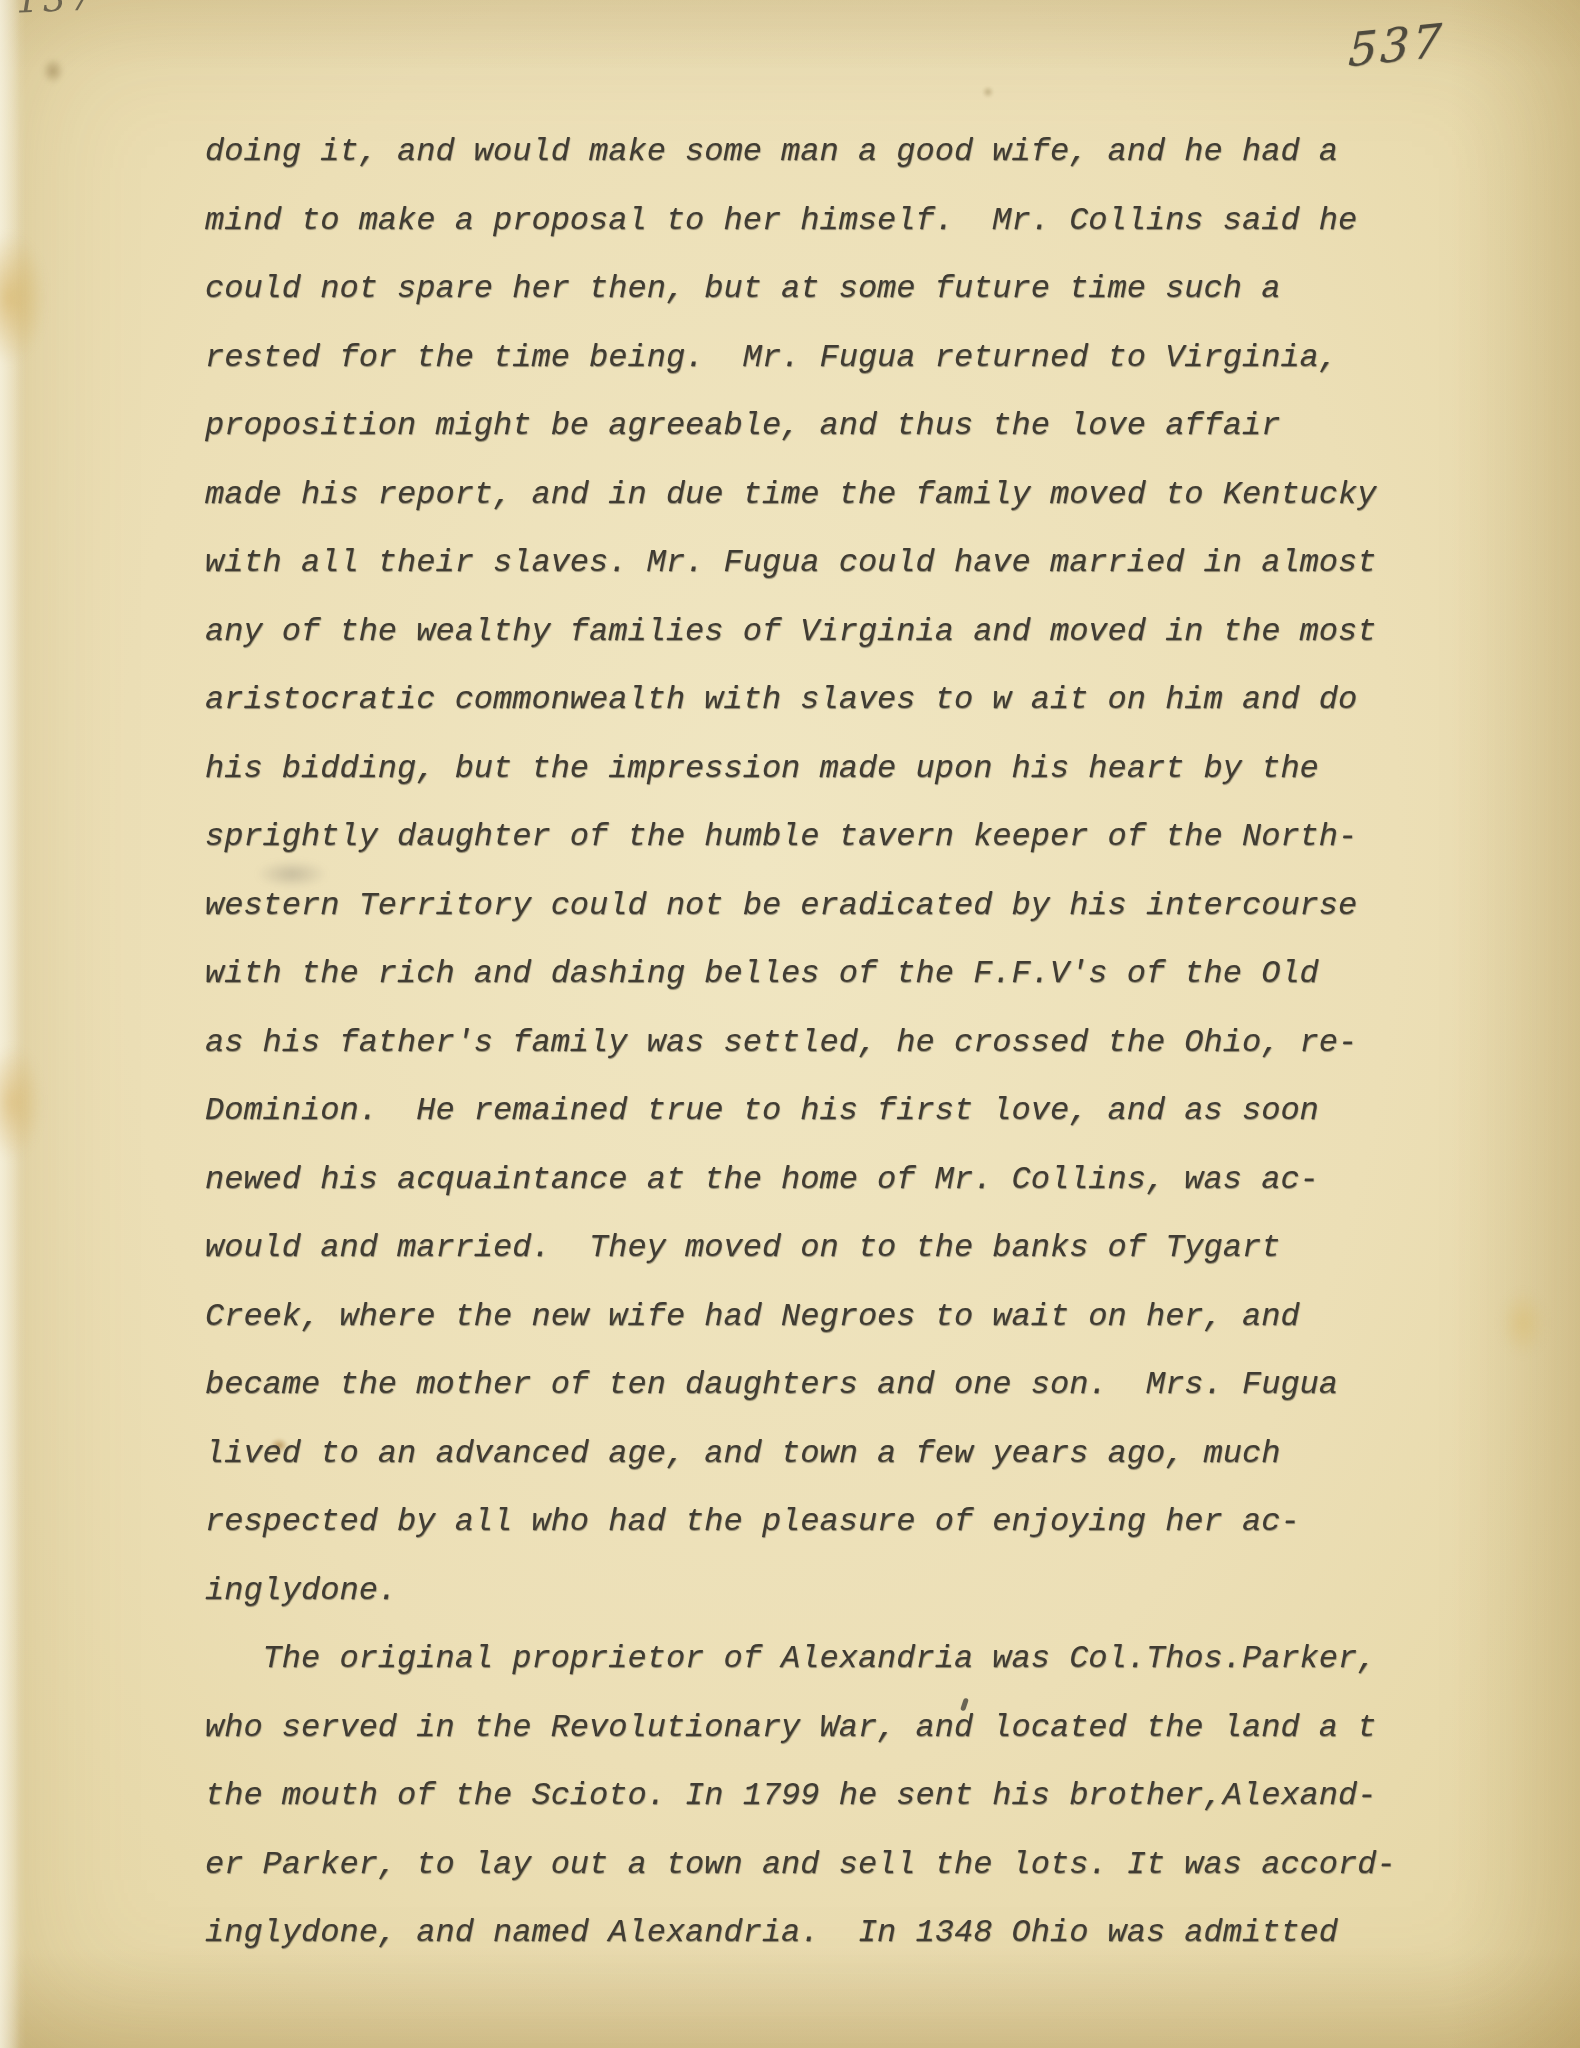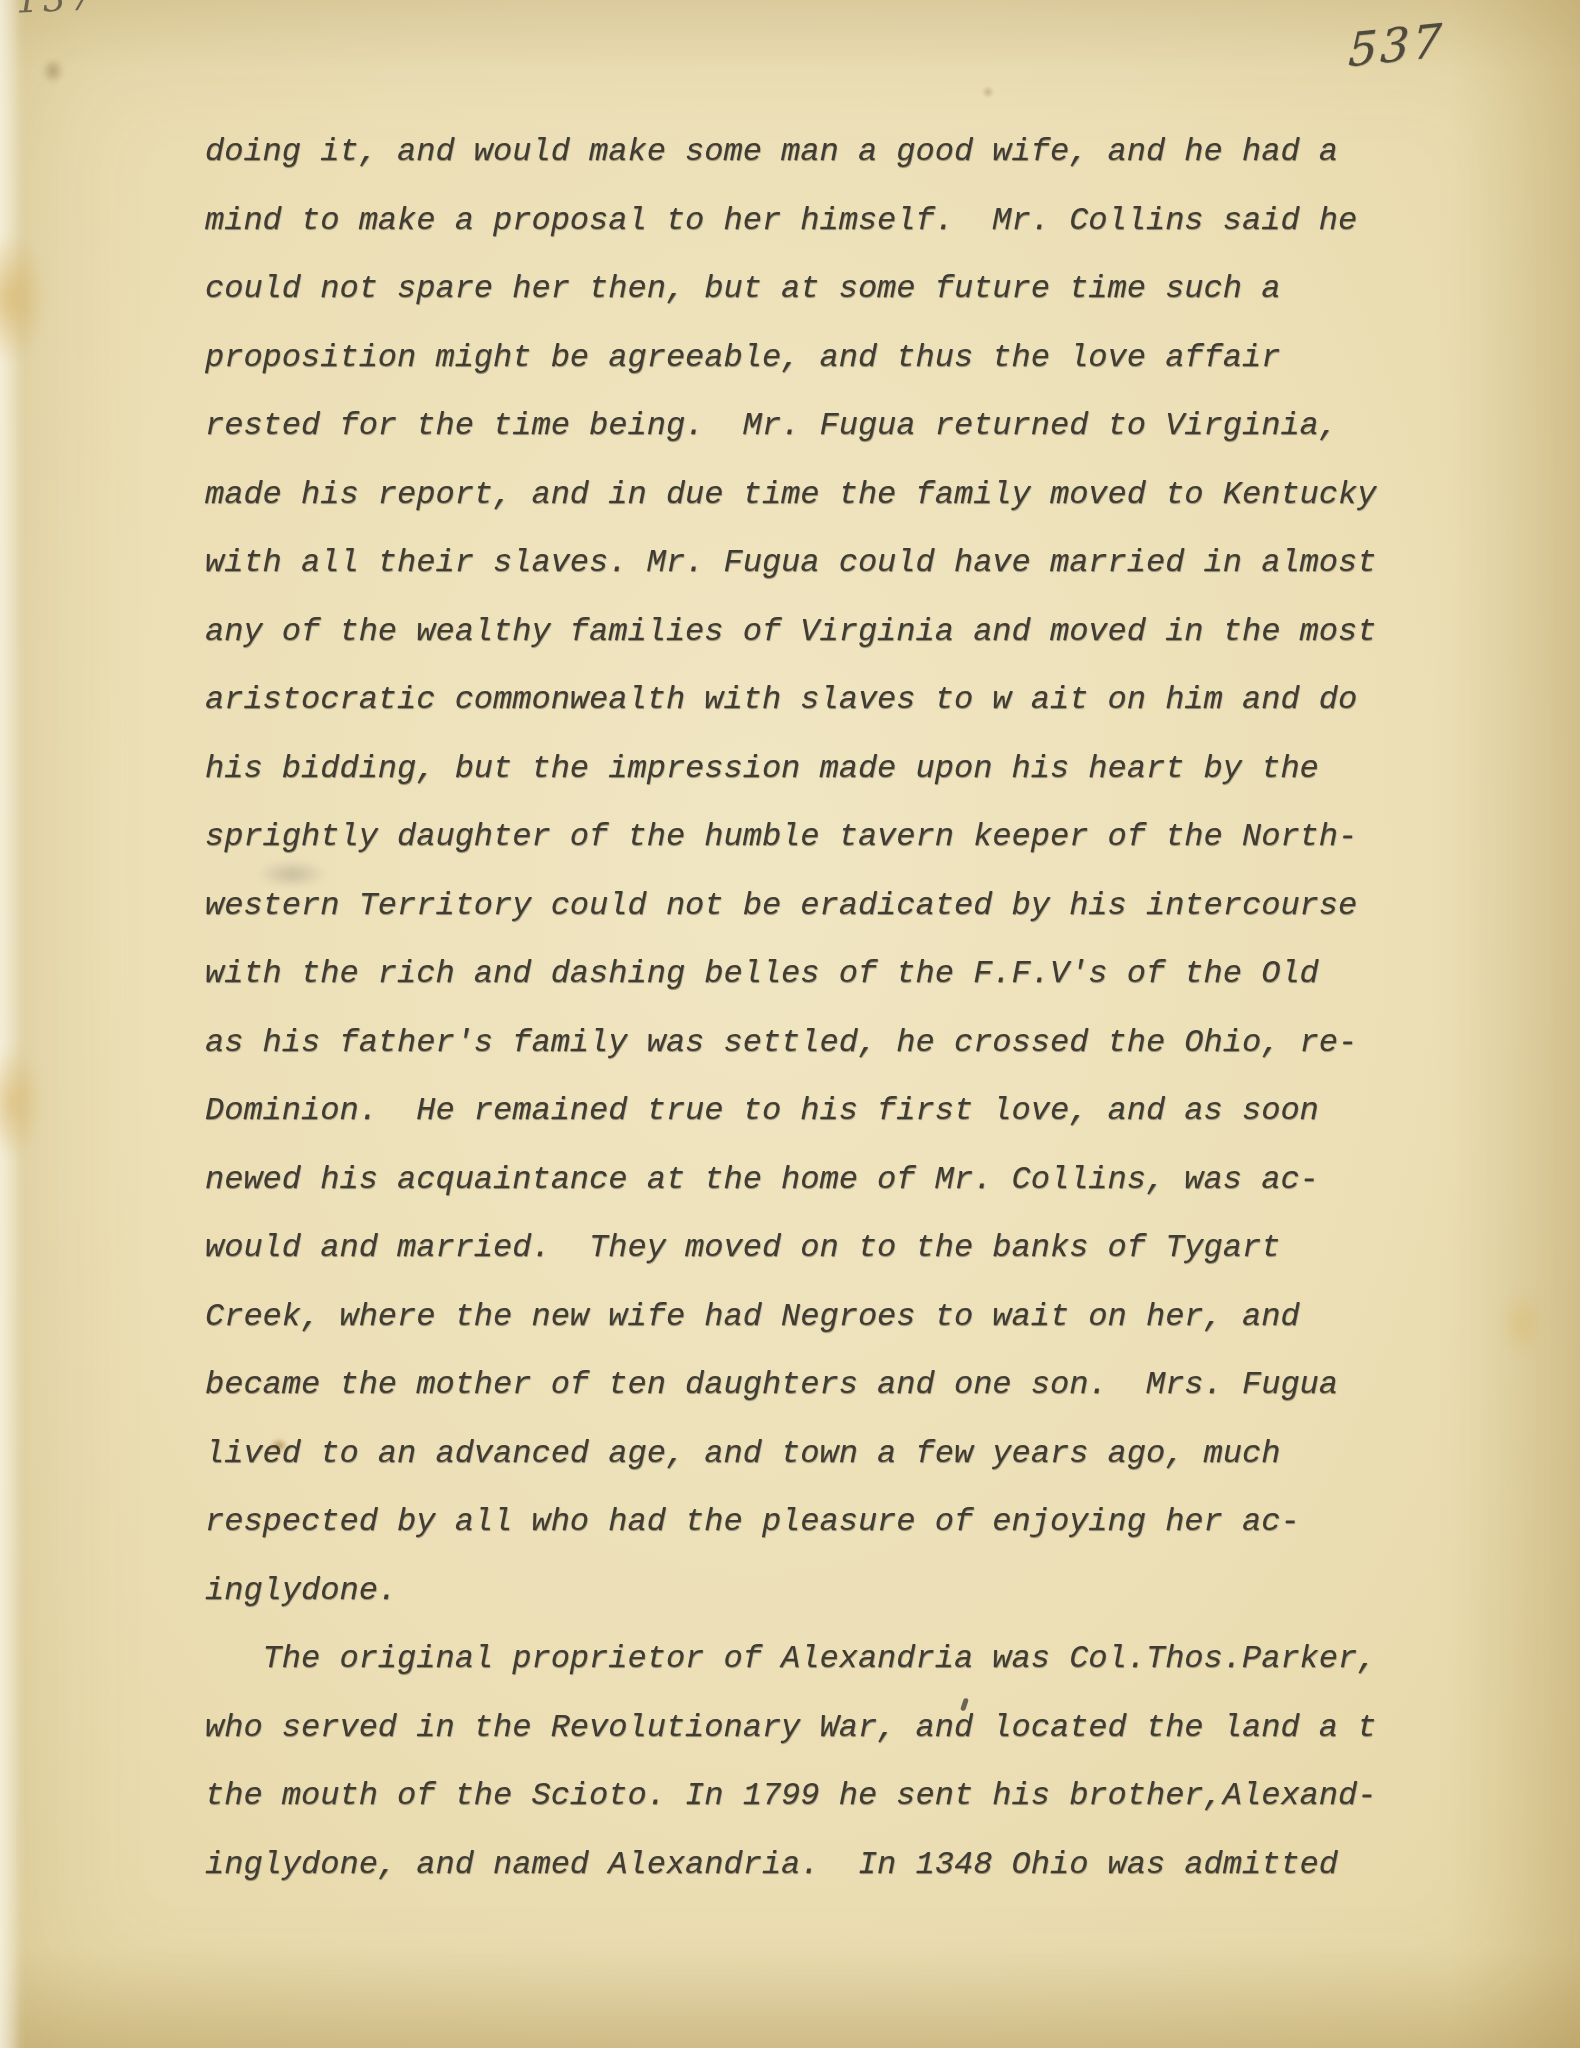--- a/index.html
+++ b/index.html
@@ -124,38 +124,39 @@
   <div class="stray-tick"></div>
 
   <div class="handwritten corner-number">137</div>
 
   <div class="handwritten page-number">537</div>
 
   <div class="typed-text">
     <div class="line">doing it, and would make some man a good wife, and he had a</div>
     <div class="line">mind to make a proposal to her himself.  Mr. Collins said he</div>
     <div class="line">could not spare her then, but at some future time such a</div>
+    <div class="line">rested for the time being.  Mr. Fugua returned to Virginia,</div>
     <div class="line">proposition might be agreeable, and thus the love affair</div>
-    <div class="line">rested for the time being.  Mr. Fugua returned to Virginia,</div>
     <div class="line">made his report, and in due time the family moved to Kentucky</div>
     <div class="line">with all their slaves. Mr. Fugua could have married in almost</div>
     <div class="line">any of the wealthy families of Virginia and moved in the most</div>
     <div class="line">aristocratic commonwealth with slaves to w ait on him and do</div>
     <div class="line">his bidding, but the impression made upon his heart by the</div>
     <div class="line">sprightly daughter of the humble tavern keeper of the North-</div>
     <div class="line">western Territory could not be eradicated by his intercourse</div>
     <div class="line">with the rich and dashing belles of the F.F.V's of the Old</div>
     <div class="line">as his father's family was settled, he crossed the Ohio, re-</div>
     <div class="line">Dominion.  He remained true to his first love, and as soon</div>
     <div class="line">newed his acquaintance at the home of Mr. Collins, was ac-</div>
     <div class="line">would and married.  They moved on to the banks of Tygart</div>
     <div class="line">Creek, where the new wife had Negroes to wait on her, and</div>
     <div class="line">became the mother of ten daughters and one son.  Mrs. Fugua</div>
     <div class="line">lived to an advanced age, and town a few years ago, much</div>
     <div class="line">respected by all who had the pleasure of enjoying her ac-</div>
     <div class="line">inglydone.</div>
     <div class="line">   The original proprietor of Alexandria was Col.Thos.Parker,</div>
     <div class="line">who served in the Revolutionary War, and located the land a t</div>
     <div class="line">the mouth of the Scioto. In 1799 he sent his brother,Alexand-</div>
+    <div class="line">er Parker, to lay out a town and sell the lots. It was accord-</div>
     <div class="line">inglydone, and named Alexandria.  In 1348 Ohio was admitted</div>
   </div>
 
 </div>
 
 </body></html>

